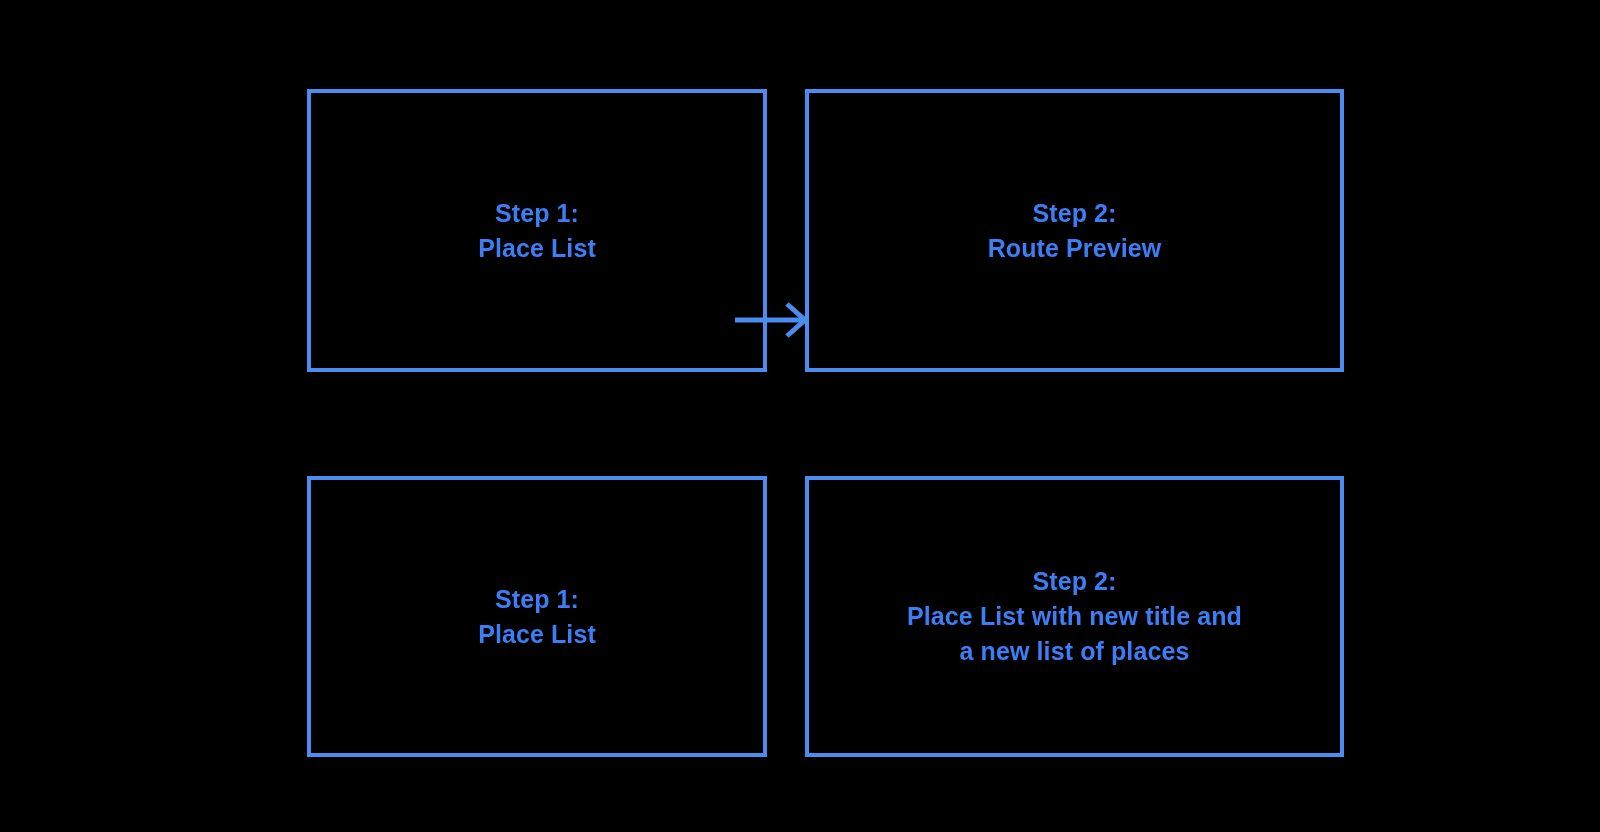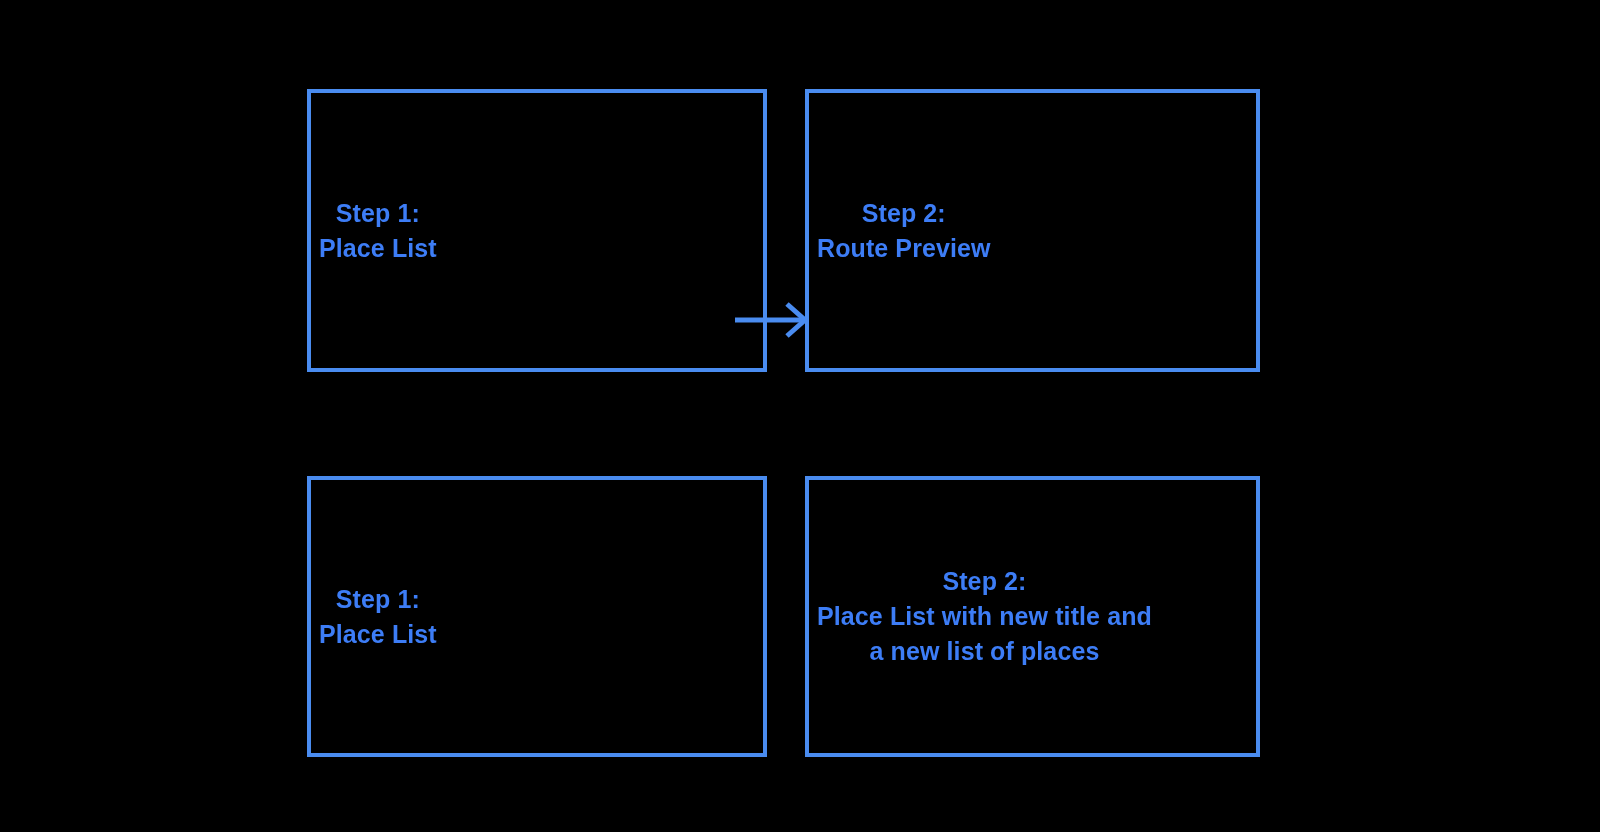--- a/index.html
+++ b/index.html
@@ -30,24 +30,25 @@
   #row-0 { top: 89px;  height: 283px; }
   #row-1 { top: 476px; height: 281px; }
 
   .step-box {
     position: absolute;
     box-sizing: border-box;
     border: 4px solid #4a8cf0;
     background: transparent;
     display: flex;
     align-items: center;
+    justify-content: center;
     text-align: center;
   }
   .box-a { left: 307px; width: 460px; }
-  .box-b { left: 805px; width: 455px; }
+  .box-b { left: 805px; width: 539px; }
   #row-0 .step-box { top: 0; height: 283px; }
   #row-1 .step-box { top: 0; height: 281px; }
 
   .step-label {
     color: #3d7df6;
     font-family: "Liberation Sans", sans-serif;
     font-size: 25px;
     font-weight: bold;
     line-height: 35px;
     letter-spacing: 0.1px;

